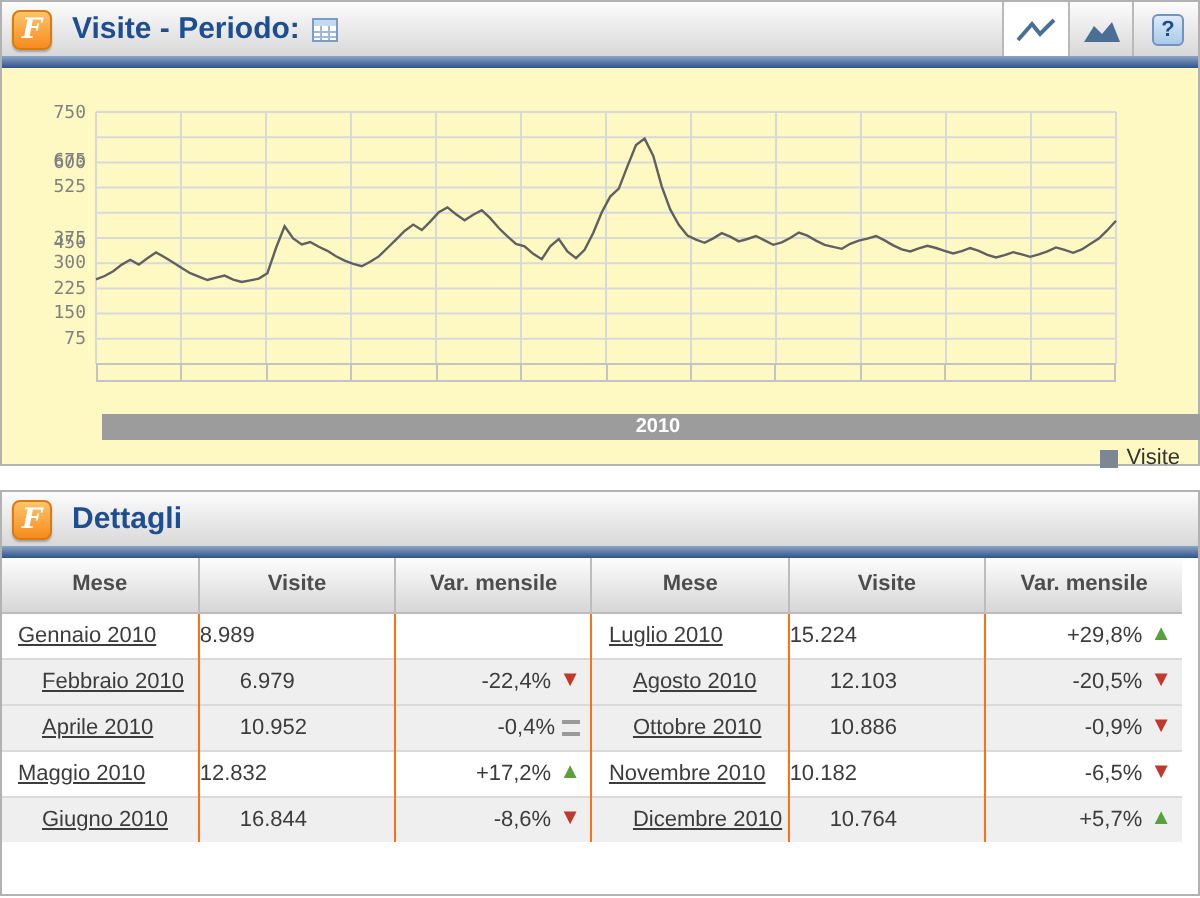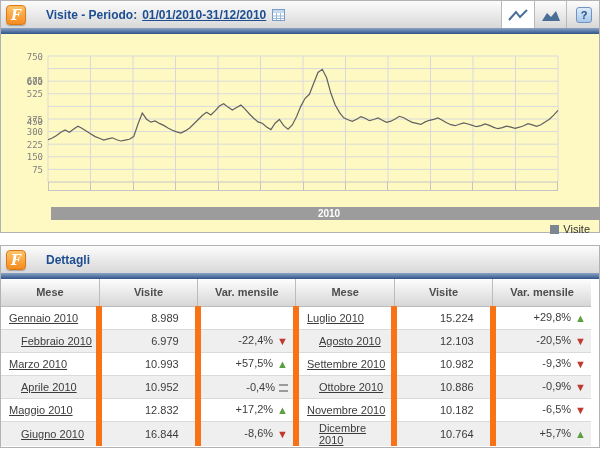--- a/index.html
+++ b/index.html
@@ -11,21 +11,21 @@
   #panel-details { top:245px; height:203px; }
 
   .panel-header { height:27px; background:linear-gradient(#fcfcfc,#d8d8d8); display:flex; align-items:center; }
   .blue-bar { height:6px; background:linear-gradient(#8ba4c7,#2f5488); }
 
   .logo { width:20px; height:20px; margin-left:5px; flex:0 0 20px; border-radius:4px;
     background:linear-gradient(#fdc469,#f68b1f); border:1px solid #d97b12;
     color:#fff; font:italic bold 14px "DejaVu Serif", serif;
     display:flex; align-items:center; justify-content:center; box-shadow:0 1px 1px rgba(0,0,0,.25); }
 
-  .panel-title { margin-left:20px; font-size:12px; font-weight:bold; color:#1d4e91; white-space:nowrap; }
+  .panel-title { margin-left:10px; font-size:15px; font-weight:bold; color:#1d4e91; white-space:nowrap; }
   .period-link { color:#1d4e91; text-decoration:underline; font-weight:bold; font-size:12px; margin-left:5px; white-space:nowrap; }
 
   .cal-icon { margin-left:6px; display:block; }
 
   .btn-group { margin-left:auto; display:flex; height:27px; align-items:stretch; }
   .chart-btn { width:33px; display:flex; align-items:center; justify-content:center;
     border-left:1px solid #b9b9b9; cursor:pointer; }
   .chart-btn.selected { background:#fff; }
   .chart-btn.last { border-right:1px solid #b9b9b9; }
   .help-btn { width:16px; height:16px; margin:0 7px 0 9px; align-self:center;
@@ -47,40 +47,39 @@
     text-align:center; cursor:pointer; }
   #legend { position:absolute; right:9px; top:189px; display:flex; align-items:center; }
   .legend-swatch { width:9px; height:9px; background:#7d8793; margin-right:4px; }
   #legend span.lbl { font-size:11px; color:#333; }
 
   #details-table { width:590px; border-collapse:collapse; table-layout:fixed; font-size:11px; }
   #details-table th { height:27px; background:linear-gradient(#fdfdfd,#d6d6d6);
     border-right:1px solid #bcbcbc; border-bottom:1px solid #bcbcbc;
     color:#4d4d4d; font-weight:bold; font-size:11px; }
   #details-table th:last-child { border-right:none; }
-  #details-table td { height:23px; border-right:6px solid #f97316; border-top:1px solid #dadada; color:#3c3c3c; }
+  #details-table td { height:23px; border-right:1px solid #f97316; border-top:1px solid #dadada; color:#3c3c3c; }
   #details-table td:last-child { border-right:none; }
   #details-table tr.stripe td { background:#efefef;padding-left:20px; }
   td.mese { padding-left:8px; }
   td.mese a { color:#3c3c3c; text-decoration:underline; }
-  td.visite { text-align:right; padding-right:16px; }
+  td.visite { padding-right:16px; }
   td.var { text-align:right; padding-right:5px; white-space:nowrap; }
   .tr-ico { display:inline-block; margin-left:4px; vertical-align:middle; }
   .tr-up { color:#5aa03c; font-size:11px; line-height:11px; }
   .tr-down { color:#c0392e; font-size:11px; line-height:11px; }
   .tr-flat { width:9px; height:8px; border-top:2px solid #9a9a9a; border-bottom:2px solid #9a9a9a; }
 </style>
 </head>
 <body>
 
 <div class="panel" id="panel-chart">
   <div class="panel-header">
     <div class="logo">F</div>
     <span class="panel-title">Visite - Periodo:</span>
-    <a class="period-link" href="#">01/01/2010-31/12/2010</a>
     <svg class="cal-icon" width="14" height="14" viewBox="0 0 14 14">
       <rect x="0.5" y="1.5" width="12" height="11" fill="#ffffff" stroke="#7a9cc4"></rect>
       <rect x="1" y="2" width="11" height="3" fill="#c5d9ef"></rect>
       <path d="M1 8h11M1 10.5h11M4.5 5v7M8.5 5v7" stroke="#9db9d8" stroke-width="1" fill="none"></path>
     </svg>
     <div class="btn-group">
       <div class="chart-btn selected">
         <svg width="20" height="14" viewBox="0 0 20 14">
           <polyline points="1,12 8,4 12,9 19,2" fill="none" stroke="#4a6e96" stroke-width="2"></polyline>
         </svg>
@@ -184,28 +183,20 @@
           <td class="var"><span>+29,8%</span><span class="tr-ico tr-up">▲</span></td>
         </tr>
         <tr class="stripe">
           <td class="mese"><a href="#">Febbraio 2010</a></td>
           <td class="visite">6.979</td>
           <td class="var"><span>-22,4%</span><span class="tr-ico tr-down">▼</span></td>
           <td class="mese"><a href="#">Agosto 2010</a></td>
           <td class="visite">12.103</td>
           <td class="var"><span>-20,5%</span><span class="tr-ico tr-down">▼</span></td>
         </tr>
-        <tr>
-          <td class="mese"><a href="#">Marzo 2010</a></td>
-          <td class="visite">10.993</td>
-          <td class="var"><span>+57,5%</span><span class="tr-ico tr-up">▲</span></td>
-          <td class="mese"><a href="#">Settembre 2010</a></td>
-          <td class="visite">10.982</td>
-          <td class="var"><span>-9,3%</span><span class="tr-ico tr-down">▼</span></td>
-        </tr>
         <tr class="stripe">
           <td class="mese"><a href="#">Aprile 2010</a></td>
           <td class="visite">10.952</td>
           <td class="var"><span>-0,4%</span><span class="tr-ico tr-flat"></span></td>
           <td class="mese"><a href="#">Ottobre 2010</a></td>
           <td class="visite">10.886</td>
           <td class="var"><span>-0,9%</span><span class="tr-ico tr-down">▼</span></td>
         </tr>
         <tr>
           <td class="mese"><a href="#">Maggio 2010</a></td>

